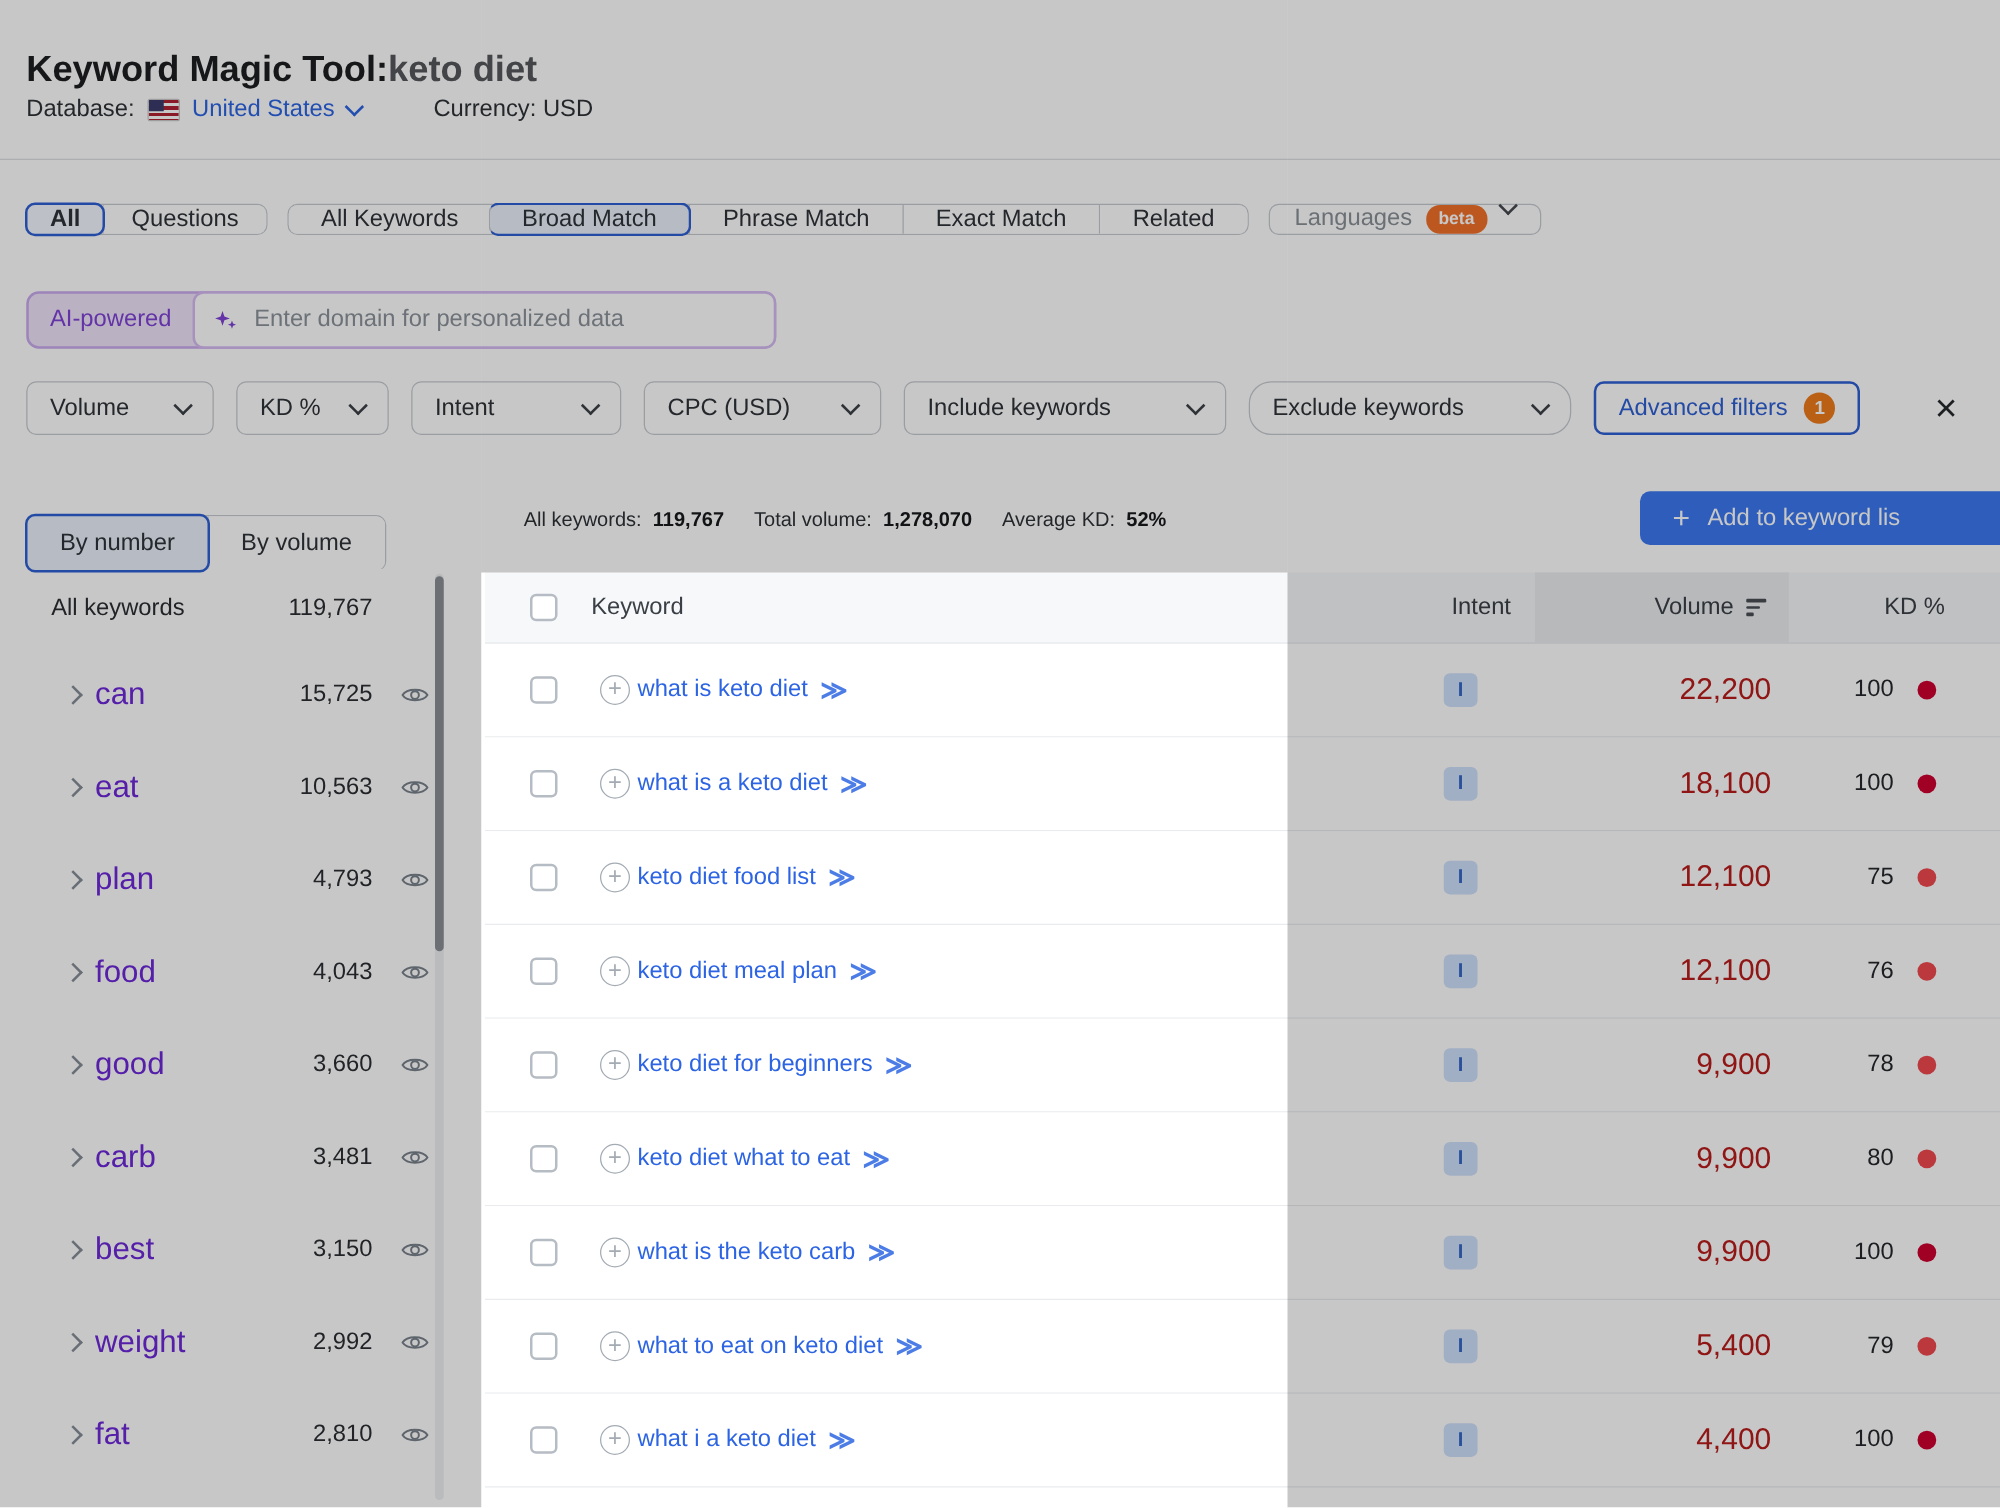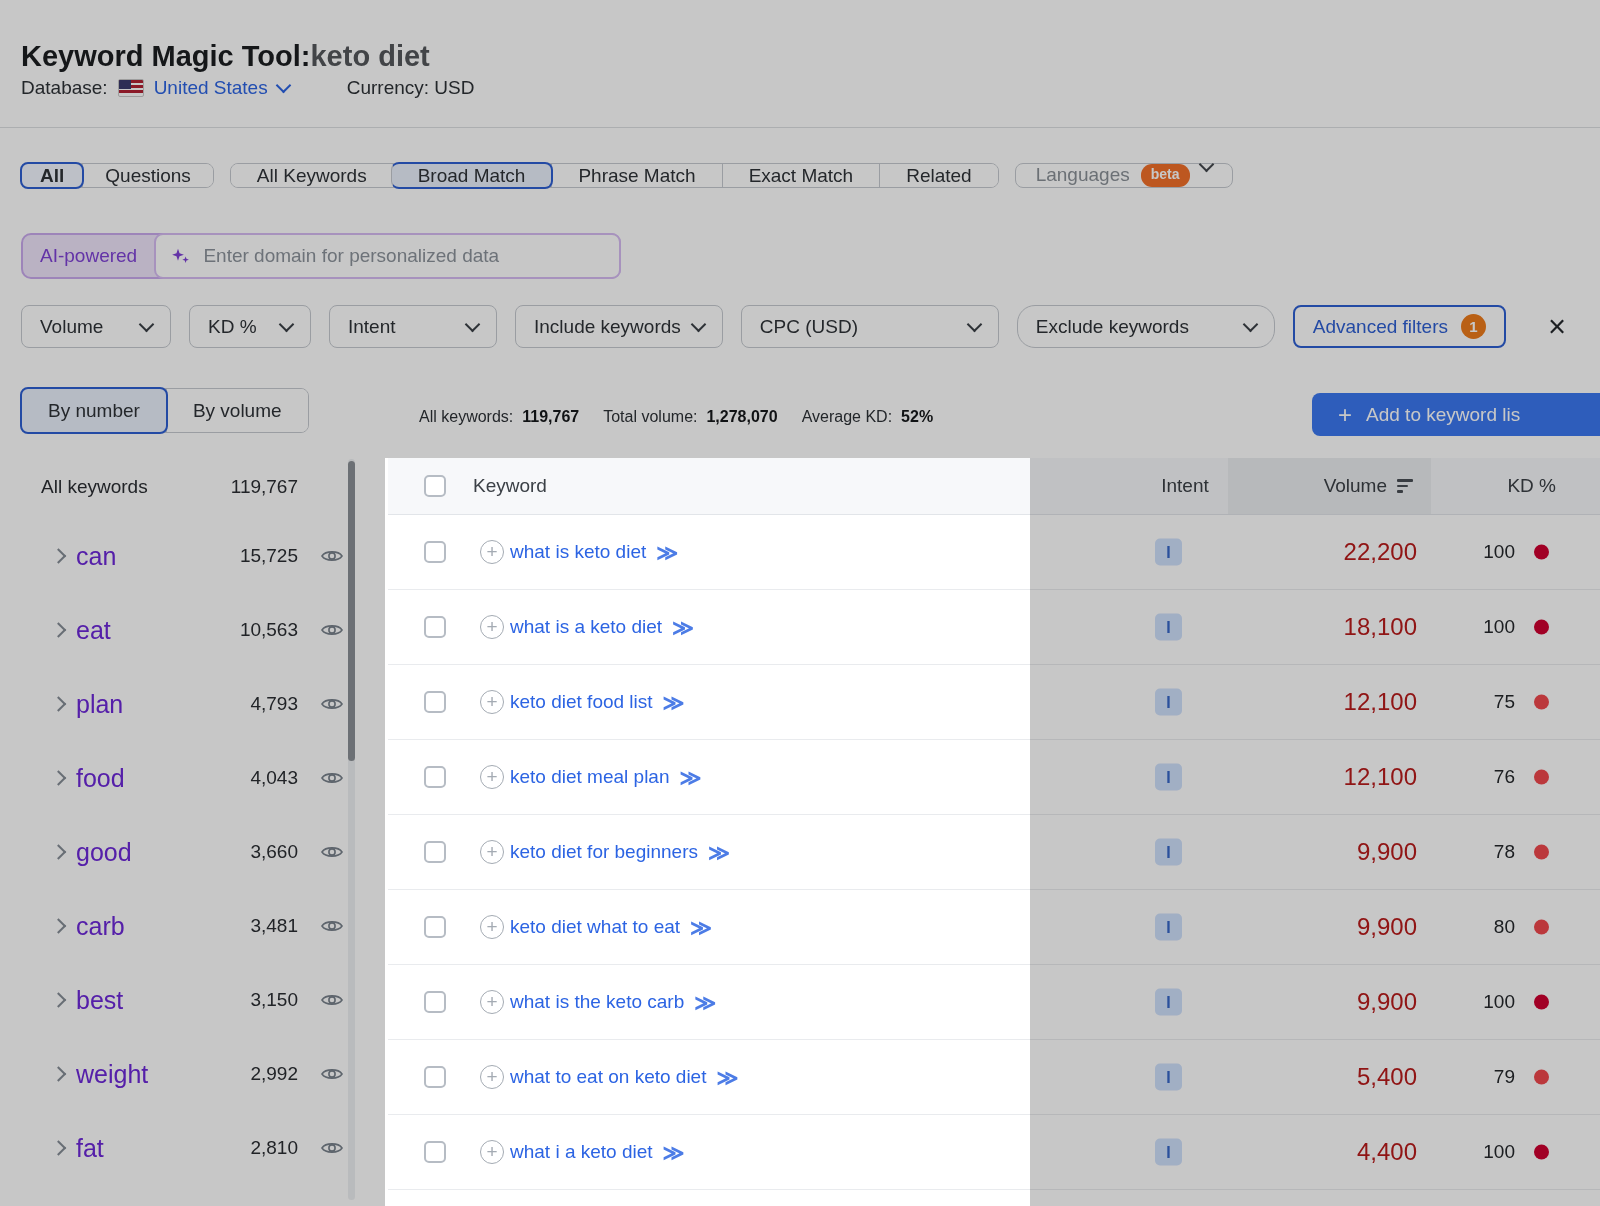--- a/index.html
+++ b/index.html
@@ -50,21 +50,21 @@
   .fbtn:nth-child(1){min-width:150px;}
   .fbtn:nth-child(2){min-width:122px;}
   .fbtn:nth-child(3){min-width:168px;}
   .fbtn:nth-child(4){min-width:190px;}
   .fbtn:nth-child(5){min-width:258px;}
   .fbtn:nth-child(6){min-width:258px;border-radius:18px;}
   .adv-btn{box-sizing:border-box;display:flex;align-items:center;gap:13px;border:2px solid var(--accent-blue,#2e5fd3);border-radius:8px;background:#fff;padding:0 18px;font-size:19px;color:var(--accent-blue,#2e5fd3);cursor:pointer;white-space:nowrap;}
   .adv-badge{width:25px;height:25px;border-radius:50%;background:var(--badge-orange,#ee7c1b);color:#fff;font-size:15px;font-weight:700;display:flex;align-items:center;justify-content:center;}
   .clear-x{margin-left:auto;align-self:center;font-size:31px;color:#26292e;cursor:pointer;line-height:1;font-weight:400;}
   
-  .side-toggle{position:absolute;top:388px;left:21px;height:43px;}
+  .side-toggle{position:absolute;top:412px;left:21px;height:43px;}
   .side-list{position:absolute;top:455px;left:21px;width:336px;bottom:0;background:#fff;}
   .s-head{position:relative;height:64px;}
   .s-head .s-label{position:absolute;left:20px;top:50%;transform:translateY(-50%);font-size:19px;color:#2b2e33;}
   .s-head .s-count{position:absolute;right:59px;top:50%;transform:translateY(-50%);font-size:19px;color:#2b2e33;}
   .srow{position:relative;height:74px;}
   .srow .s-chev{position:absolute;left:32px;top:50%;transform:translateY(-50%) rotate(-45deg);}
   .srow .s-term{position:absolute;left:55px;top:50%;transform:translateY(-50%);font-size:25px;color:#6d28d9;cursor:pointer;}
   .srow .s-count{position:absolute;right:59px;top:50%;transform:translateY(-50%);font-size:19px;color:#2b2e33;}
   .srow .s-eye{position:absolute;right:14px;top:50%;transform:translateY(-50%);display:flex;cursor:pointer;}
   .s-track{position:absolute;right:2px;top:4px;bottom:6px;width:7px;border-radius:4px;background:#eef0f2;}
@@ -178,25 +178,25 @@
   </div>
       <div class="fbtn">
     <span class="f-label">KD %</span>
     <span class="chev"></span>
   </div>
       <div class="fbtn">
     <span class="f-label">Intent</span>
     <span class="chev"></span>
   </div>
       <div class="fbtn">
+    <span class="f-label">CPC (USD)</span>
+    <span class="chev"></span>
+  </div>
+      <div class="fbtn">
     <span class="f-label">Include keywords</span>
-    <span class="chev"></span>
-  </div>
-      <div class="fbtn">
-    <span class="f-label">CPC (USD)</span>
     <span class="chev"></span>
   </div>
       <div class="fbtn">
     <span class="f-label">Exclude keywords</span>
     <span class="chev"></span>
   </div>
     </span>
   <div class="adv-btn">
     <span>Advanced filters</span>
     <span class="adv-badge">1</span>

